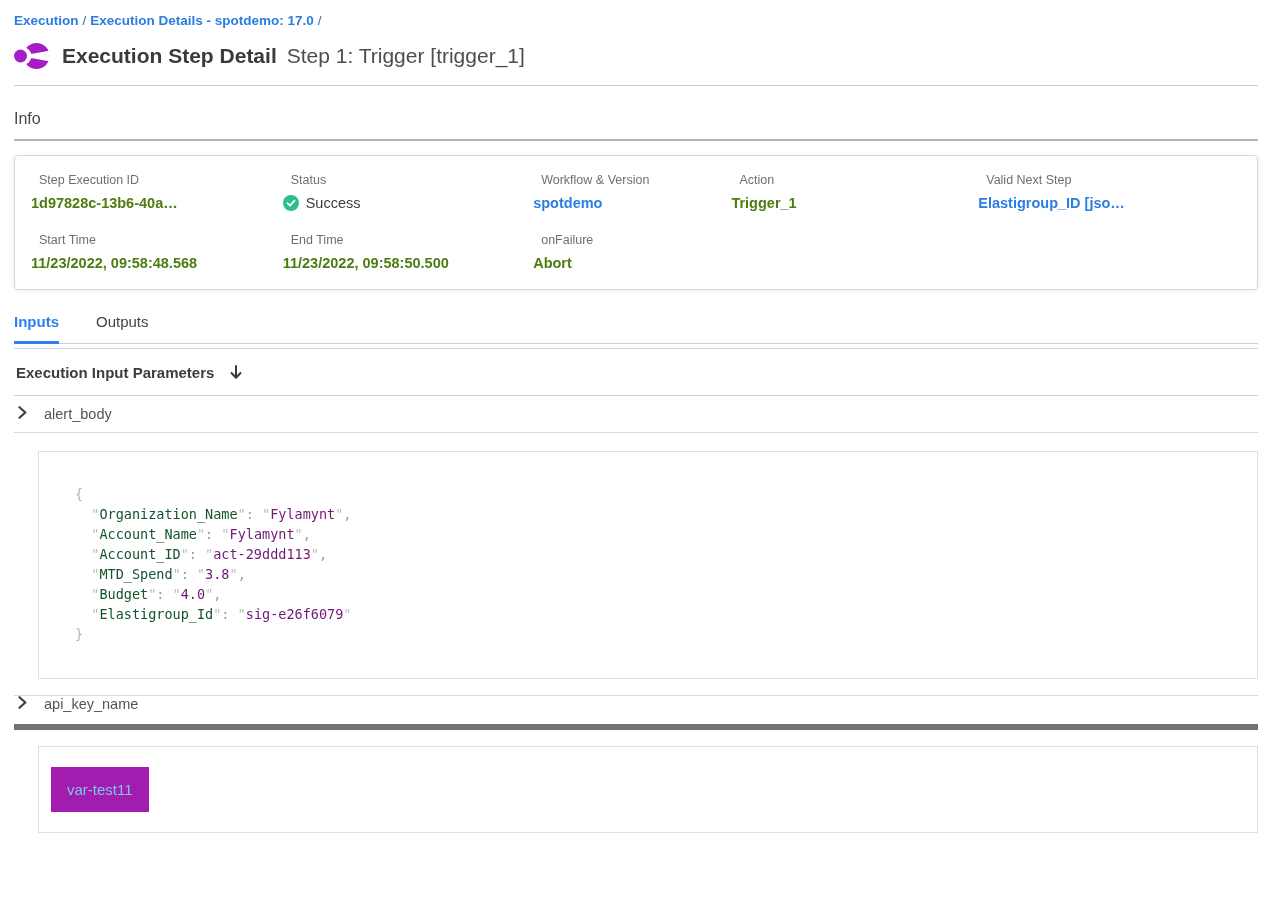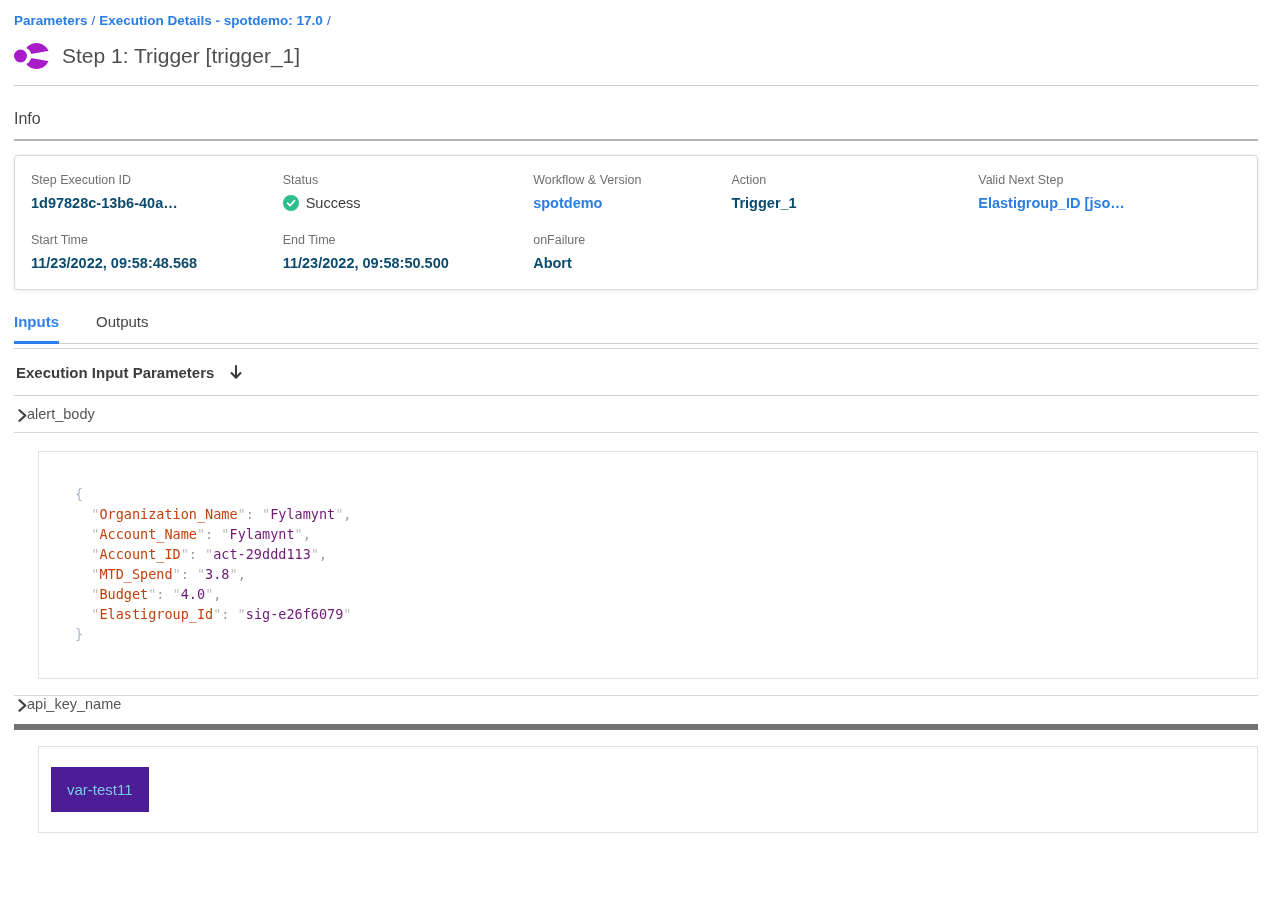--- a/index.html
+++ b/index.html
@@ -23,76 +23,77 @@
   .info-heading { margin-top: 24px; font-size: 16px; font-weight: 500; color: #484848; }
   .divider-2 { border: none; border-top: 2px solid #b5b5b5; margin-top: 11px; }
 
   
   .info-card {
     margin-top: 14px; border: 1px solid #d8d8d8; border-radius: 4px;
     box-shadow: 0 1px 5px rgba(0,0,0,0.09);
     padding: 17px 10px 18px 16px; background: #fff;
   }
   .info-grid { display: grid; grid-template-columns: 20.7% 20.6% 16.3% 20.3% auto; row-gap: 22px; }
-  .field .flabel { font-size: 12.5px; color: #6f6f6f; margin-bottom: 8px; }
-  .field .fvalue { font-size: 14.5px; font-weight: 700; color: #0c4a6e; }
+  .field .flabel { font-size: 12.5px; color: #6f6f6f; margin-bottom: 8px; margin-left: 8px; }
+  .field .fvalue { font-size: 14.5px; font-weight: 700; color: #4d7c0f; }
   .field .fvalue.link { color: #2a7de2; font-weight: 600; cursor: pointer; }
   .status-value { display: flex; align-items: center; gap: 7px; font-size: 14.5px; font-weight: 400; color: #3c3c3c; }
   .check-icon { width: 16px; height: 16px; display: block; }
 
   
   .tabs { margin-top: 23px; display: flex; gap: 37px; border-bottom: 1px solid #cfcfcf; }
   .tab { font-size: 15px; padding-bottom: 11px; color: #454545; font-weight: 400; cursor: pointer; }
   .tab.active { color: #2f80ed; font-weight: 600; border-bottom: 3px solid #2f80ed; margin-bottom: -1px; }
 
   
   .section-header {
     margin-top: 4px; border-top: 1px solid #d4d4d4; border-bottom: 1px solid #cfcfcf;
     padding: 15px 0 14px 2px; display: flex; align-items: center; gap: 15px;
   }
   .section-header .sh-label { font-size: 15px; font-weight: 600; color: #3d3d3d; }
   .dl-arrow { width: 14px; height: 16px; display: block; cursor: pointer; }
 
   
-  .param-row { display: flex; align-items: flex-end; padding: 10px 0 10px 4px; font-size: 14.5px; color: #555; cursor: pointer; }
+  .param-row { display: flex; align-items: flex-start; gap: 17px; padding: 10px 0 10px 4px; font-size: 14.5px; color: #555; cursor: pointer; }
   .param-row .chev { width: 9px; height: 13px; display: block; flex: none; }
   .row-alert { border-bottom: 1px solid #d9d9d9; }
   .row-api-name { border-top: 1px solid #d9d9d9; border-bottom: 6px solid #737373; padding-top: 0; padding-bottom: 12px; }
   .row-api-value { border-top: 1px solid #d9d9d9; padding-top: 14px; padding-bottom: 14px; }
 
   
   .code-panel { margin: 18px 0 16px 24px; border: 1px solid #e0e0e0; padding: 32px 20px 34px 36px; background: #fff; }
   .code-panel pre { font-family: "DejaVu Sans Mono", monospace; font-size: 13.5px; line-height: 20px; }
   .code-panel .b { color: #a9b3c9; }
   .code-panel .q { color: #bcbcbc; }
-  .code-panel .k { color: #c2410c; }
+  .code-panel .k { color: #14532d; }
   .code-panel .v { color: #701a75; }
   .code-panel .p { color: #9a9a9a; }
 
   
   .chip-panel { margin: 16px 0 15px 24px; border: 1px solid #e0e0e0; padding: 20px 20px 20px 12px; background: #fff; }
-  .chip { display: inline-block; background: #4c1d95; padding: 14px 16px; font-size: 15px; color: #7cc7e8; min-width: 87px; text-align: center; }
+  .chip { display: inline-block; background: #a21caf; padding: 14px 16px; font-size: 15px; color: #7cc7e8; min-width: 87px; text-align: center; }
 </style>
 </head>
 <body>
 
 <div class="page">
 
   <div class="breadcrumb">
-    <span class="crumb">Parameters</span><span class="sep">/</span><span class="crumb">Execution Details - spotdemo: 17.0</span><span class="sep">/</span>
+    <span class="crumb">Execution</span><span class="sep">/</span><span class="crumb">Execution Details - spotdemo: 17.0</span><span class="sep">/</span>
   </div>
 
   <div class="header">
     <svg class="logo" viewBox="0 0 37 30">
       <circle cx="22.5" cy="15" r="13" fill="#a81bc9"></circle>
       <circle cx="8.5" cy="15" r="9" fill="#ffffff"></circle>
       <circle cx="6.5" cy="15" r="6.5" fill="#a81bc9"></circle>
       <polygon points="14,13.6 36.5,9.5 36.5,20.5 14,16.4" fill="#ffffff"></polygon>
     </svg>
     <div class="title-line">
+      <span class="title-main">Execution Step Detail</span>
       <span class="title-sub">Step 1: Trigger [trigger_1]</span>
     </div>
   </div>
 
   <hr class="divider-1">
 
   <div class="info-heading">Info</div>
   <hr class="divider-2">
 
   <div class="info-card">

